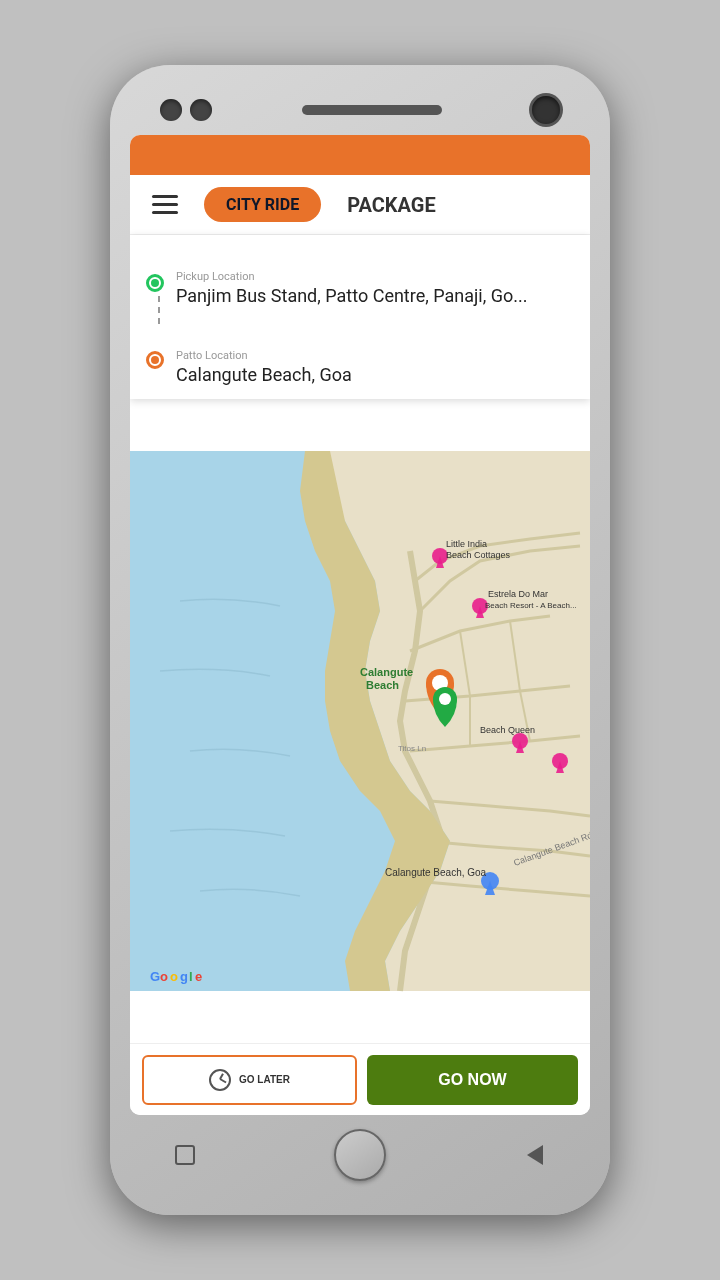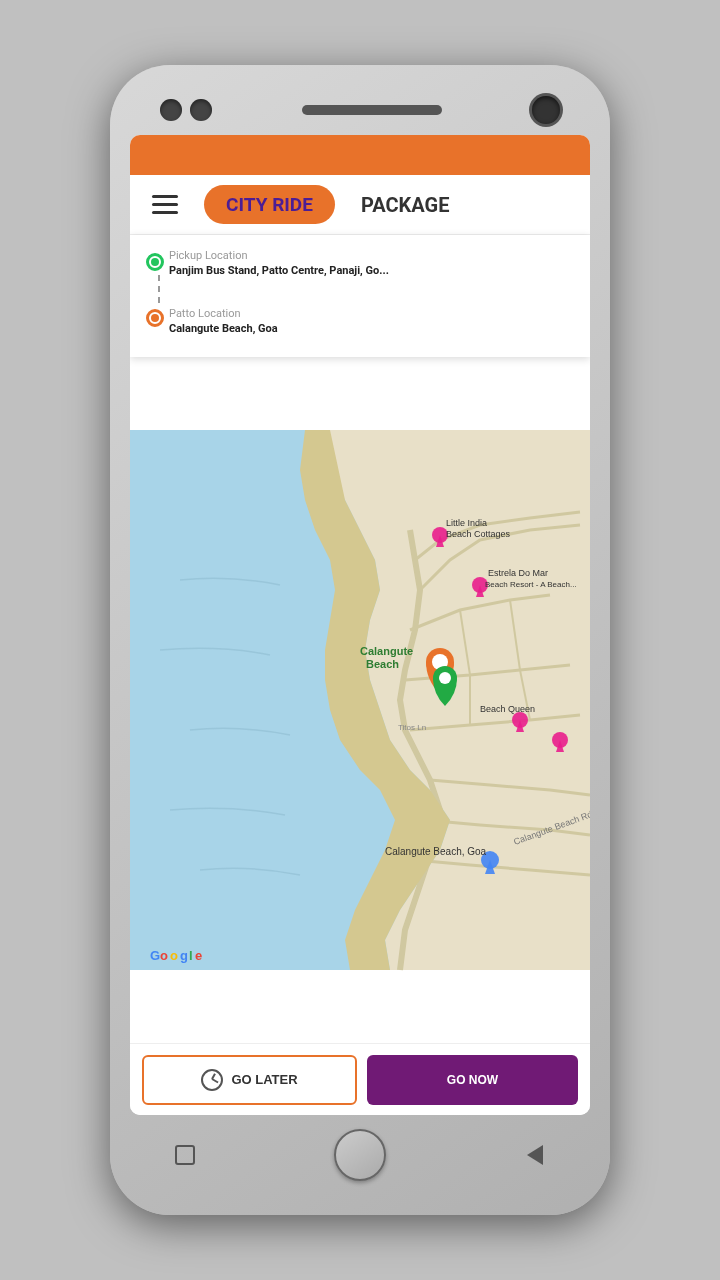--- a/index.html
+++ b/index.html
@@ -113,25 +113,25 @@
 
     .tab-group {
       display: flex;
       align-items: center;
       margin-left: 20px;
       gap: 4px;
     }
 
     .tab-city {
       background: #E8722A;
-      color: #4c1d95;
+      color: #0f172a;
       border-radius: 25px;
       padding: 8px 22px;
       font-weight: bold;
-      font-size: 19px;
+      font-size: 16px;
       cursor: pointer;
     }
 
     .tab-package {
       background: transparent;
       color: #333;
       border-radius: 25px;
       padding: 8px 22px;
       font-weight: bold;
       font-size: 20px;
@@ -145,22 +145,23 @@
       padding: 14px 16px;
       box-shadow: 0 2px 8px rgba(0,0,0,0.15);
       z-index: 10;
       position: relative;
       flex-shrink: 0;
     }
 
     .location-row {
       display: flex;
       align-items: flex-start;
-      gap: 5px;
+      gap: 12px;
       min-height: 36px;
+      margin-top: 21px;
     }
 
     .loc-icon-green {
       width: 18px;
       height: 18px;
       border-radius: 50%;
       background: #fff;
       border: 3px solid #22c55e;
       flex-shrink: 0;
       margin-top: 2px;
@@ -208,23 +209,23 @@
       margin-top: 4px;
       margin-bottom: 4px;
     }
 
     .loc-label {
       font-size: 11px;
       color: #999;
       margin-bottom: 2px;
     }
     .loc-value {
-      font-size: 11px;
+      font-size: 18px;
       color: #222;
-      font-weight: 700;
+      font-weight: 400;
     }
 
     
     .map-area {
       flex: 1;
       position: relative;
       overflow: hidden;
     }
 
     
@@ -245,21 +246,21 @@
       border-top: 1px solid #eee;
     }
 
     .btn-go-later {
       flex: 1;
       height: 50px;
       border: 2px solid #E8722A;
       background: #fff;
       color: #333;
       border-radius: 6px;
-      font-size: 13px;
+      font-size: 10px;
       font-weight: bold;
       cursor: pointer;
       display: flex;
       align-items: center;
       justify-content: center;
       gap: 8px;
     }
 
     .clock-icon {
       width: 22px;
@@ -290,24 +291,24 @@
       bottom: 50%;
       left: 50%;
       transform-origin: left center;
       transform: rotate(30deg);
     }
 
     .btn-go-now {
       flex: 1;
       height: 50px;
       border: none;
-      background: #701a75;
+      background: #4d7c0f;
       color: #fff;
       border-radius: 6px;
-      font-size: 12px;
+      font-size: 16px;
       font-weight: bold;
       cursor: pointer;
       display: flex;
       align-items: center;
       justify-content: center;
     }
 
     
     .phone-bottom {
       width: 100%;

